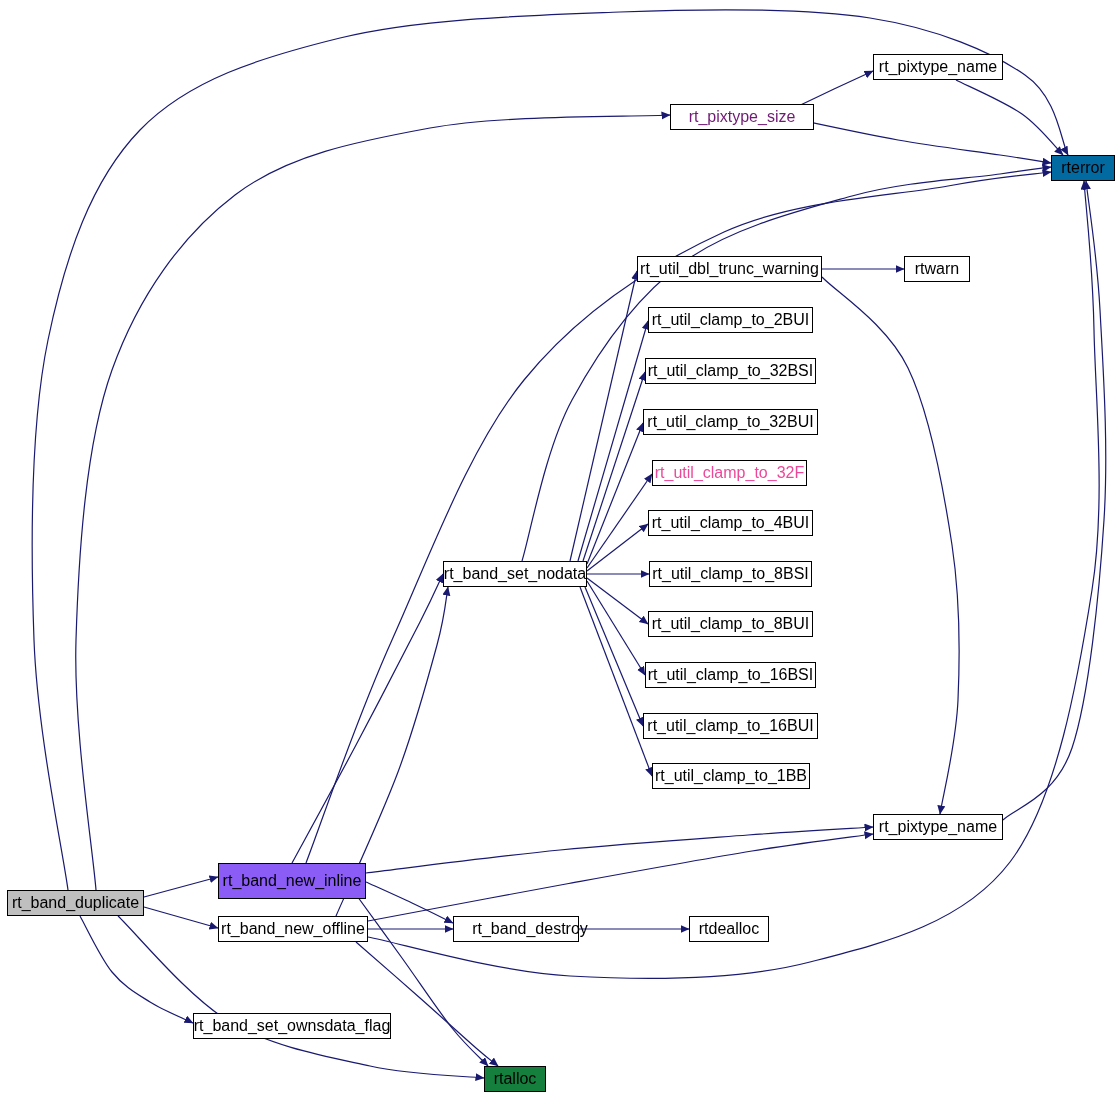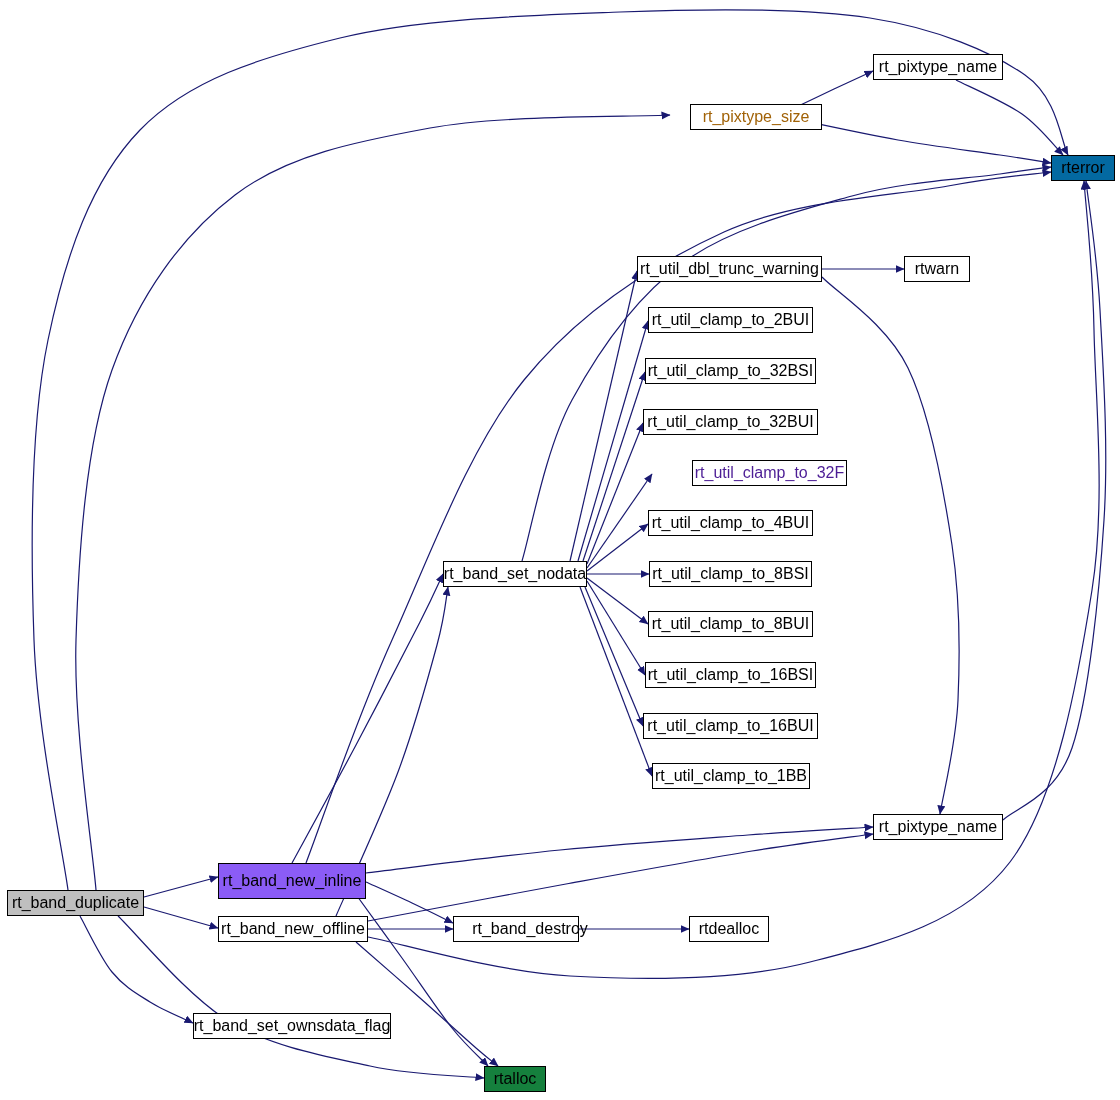--- a/index.html
+++ b/index.html
@@ -73,24 +73,24 @@
     <div class="node" style="left: 193px; top: 1013px; width: 198px; height: 26px; background: rgb(255, 255, 255); border-color: rgb(0, 0, 0); color: rgb(0, 0, 0);">rt_band_set_ownsdata_flag</div>
     <div class="node" style="left: 484px; top: 1066px; width: 62px; height: 26px; background: #15803d; border-color: rgb(0, 0, 0); color: rgb(0, 0, 0);">rtalloc</div>
     <div class="node" style="left: 453px; top: 916px; width: 126px; height: 26px; background: rgb(255, 255, 255); border-color: rgb(0, 0, 0); color: rgb(0, 0, 0); padding-left: 28px;">rt_band_destroy</div>
     <div class="node" style="left: 689px; top: 916px; width: 80px; height: 26px; background: rgb(255, 255, 255); border-color: rgb(0, 0, 0); color: rgb(0, 0, 0);">rtdealloc</div>
     <div class="node" style="left: 443px; top: 561px; width: 144px; height: 26px; background: rgb(255, 255, 255); border-color: rgb(0, 0, 0); color: rgb(0, 0, 0);">rt_band_set_nodata</div>
     <div class="node" style="left: 637px; top: 256px; width: 185px; height: 26px; background: rgb(255, 255, 255); border-color: rgb(0, 0, 0); color: rgb(0, 0, 0);">rt_util_dbl_trunc_warning</div>
     <div class="node" style="left: 904px; top: 256px; width: 66px; height: 26px; background: rgb(255, 255, 255); border-color: rgb(0, 0, 0); color: rgb(0, 0, 0);">rtwarn</div>
     <div class="node" style="left: 648px; top: 307px; width: 165px; height: 26px; background: rgb(255, 255, 255); border-color: rgb(0, 0, 0); color: rgb(0, 0, 0);">rt_util_clamp_to_2BUI</div>
     <div class="node" style="left: 645px; top: 358px; width: 171px; height: 26px; background: rgb(255, 255, 255); border-color: rgb(0, 0, 0); color: rgb(0, 0, 0);">rt_util_clamp_to_32BSI</div>
     <div class="node" style="left: 643px; top: 409px; width: 175px; height: 26px; background: rgb(255, 255, 255); border-color: rgb(0, 0, 0); color: rgb(0, 0, 0);">rt_util_clamp_to_32BUI</div>
-    <div class="node" style="left: 652px; top: 460px; width: 155px; height: 26px; background: rgb(255, 255, 255); border-color: rgb(0, 0, 0); color: #4c1d95; margin-left: 40px;">rt_util_clamp_to_32F</div>
+    <div class="node" style="left: 652px; top: 460px; width: 155px; height: 26px; background: rgb(255, 255, 255); border-color: rgb(0, 0, 0); color: #ec4899;">rt_util_clamp_to_32F</div>
     <div class="node" style="left: 648px; top: 510px; width: 165px; height: 26px; background: rgb(255, 255, 255); border-color: rgb(0, 0, 0); color: rgb(0, 0, 0);">rt_util_clamp_to_4BUI</div>
     <div class="node" style="left: 649px; top: 561px; width: 163px; height: 26px; background: rgb(255, 255, 255); border-color: rgb(0, 0, 0); color: rgb(0, 0, 0);">rt_util_clamp_to_8BSI</div>
     <div class="node" style="left: 648px; top: 611px; width: 165px; height: 26px; background: rgb(255, 255, 255); border-color: rgb(0, 0, 0); color: rgb(0, 0, 0);">rt_util_clamp_to_8BUI</div>
     <div class="node" style="left: 645px; top: 662px; width: 171px; height: 26px; background: rgb(255, 255, 255); border-color: rgb(0, 0, 0); color: rgb(0, 0, 0);">rt_util_clamp_to_16BSI</div>
     <div class="node" style="left: 643px; top: 713px; width: 175px; height: 26px; background: rgb(255, 255, 255); border-color: rgb(0, 0, 0); color: rgb(0, 0, 0);">rt_util_clamp_to_16BUI</div>
     <div class="node" style="left: 652px; top: 763px; width: 158px; height: 26px; background: rgb(255, 255, 255); border-color: rgb(0, 0, 0); color: rgb(0, 0, 0);">rt_util_clamp_to_1BB</div>
-    <div class="node" style="left: 670px; top: 104px; width: 132px; height: 26px; background: rgb(255, 255, 255); border-color: rgb(0, 0, 0); color: #a16207; margin-left: 20px;">rt_pixtype_size</div>
+    <div class="node" style="left: 670px; top: 104px; width: 144px; height: 26px; background: rgb(255, 255, 255); border-color: rgb(0, 0, 0); color: #701a75;">rt_pixtype_size</div>
     <div class="node" style="left: 873px; top: 54px; width: 130px; height: 26px; background: rgb(255, 255, 255); border-color: rgb(0, 0, 0); color: rgb(0, 0, 0);">rt_pixtype_name</div>
     <div class="node" style="left: 1051px; top: 155px; width: 64px; height: 26px; background: #0369a1; border-color: rgb(0, 0, 0); color: rgb(0, 0, 0);">rterror</div>
     <div class="node" style="left: 873px; top: 814px; width: 130px; height: 26px; background: rgb(255, 255, 255); border-color: rgb(0, 0, 0); color: rgb(0, 0, 0);">rt_pixtype_name</div>
   </div>
 
 </body></html>

